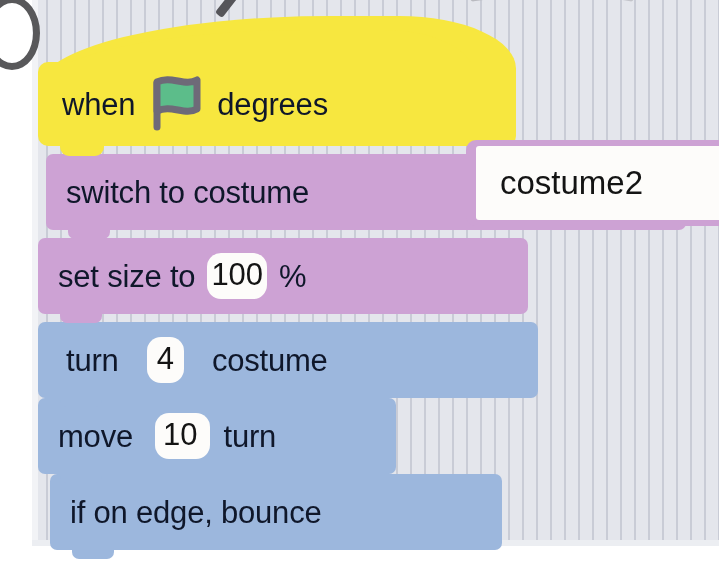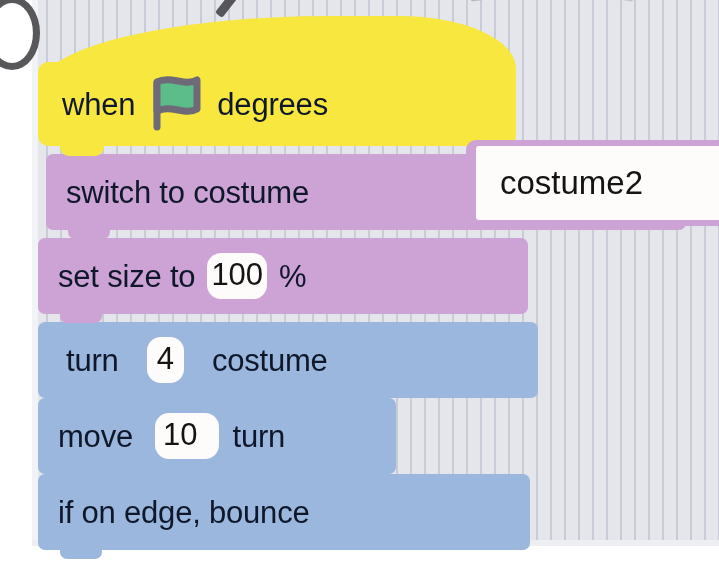--- a/index.html
+++ b/index.html
@@ -240,21 +240,21 @@
     height: 86px;
     background: #cda2d4;
     border-radius: 10px;
     z-index: 3;
   }
 
   .w-switch  { left: 8px;  top: 140px; width: 640px; }
   .w-setsize { left: 0px;  top: 224px; width: 490px; }
   .w-turn    { left: 0px;  top: 308px; width: 500px; }
   .w-move    { left: 0px;  top: 384px; width: 358px; }
-  .w-bounce  { left: 0px;  top: 460px; width: 492px; }
+  .w-bounce  { left: 12px;  top: 460px; width: 452px; }
 
   .sp { display:inline-block; }
 </style>
 </head>
 <body>
 
 <div id="canvas">
 
   <div class="workspace-bg"></div>
   <div class="workspace-left-gutter"></div>
@@ -305,21 +305,21 @@
       <span class="sp" style="width:28px"></span>
       <span class="field field-rect" style="padding-left:10px;padding-right:10px">4</span>
       <span class="sp" style="width:28px"></span>
       <span class="block-label">costume</span>
       <div class="notch-bottom motion"></div>
     </div>
 
     <div class="cmd motion w-move">
       <span class="block-label">move</span>
       <span class="sp" style="width:22px"></span>
-      <span class="field field-rect" style="padding-left:8px;padding-right:21px">10</span>
+      <span class="field field-rect" style="padding-left:8px;padding-right:12px">10</span>
       <span class="sp" style="width:14px"></span>
       <span class="block-label">turn</span>
       <div class="notch-bottom motion"></div>
     </div>
 
     <div class="cmd motion w-bounce">
       <span class="block-label">if on edge, bounce</span>
       <div class="notch-bottom motion"></div>
     </div>
 

